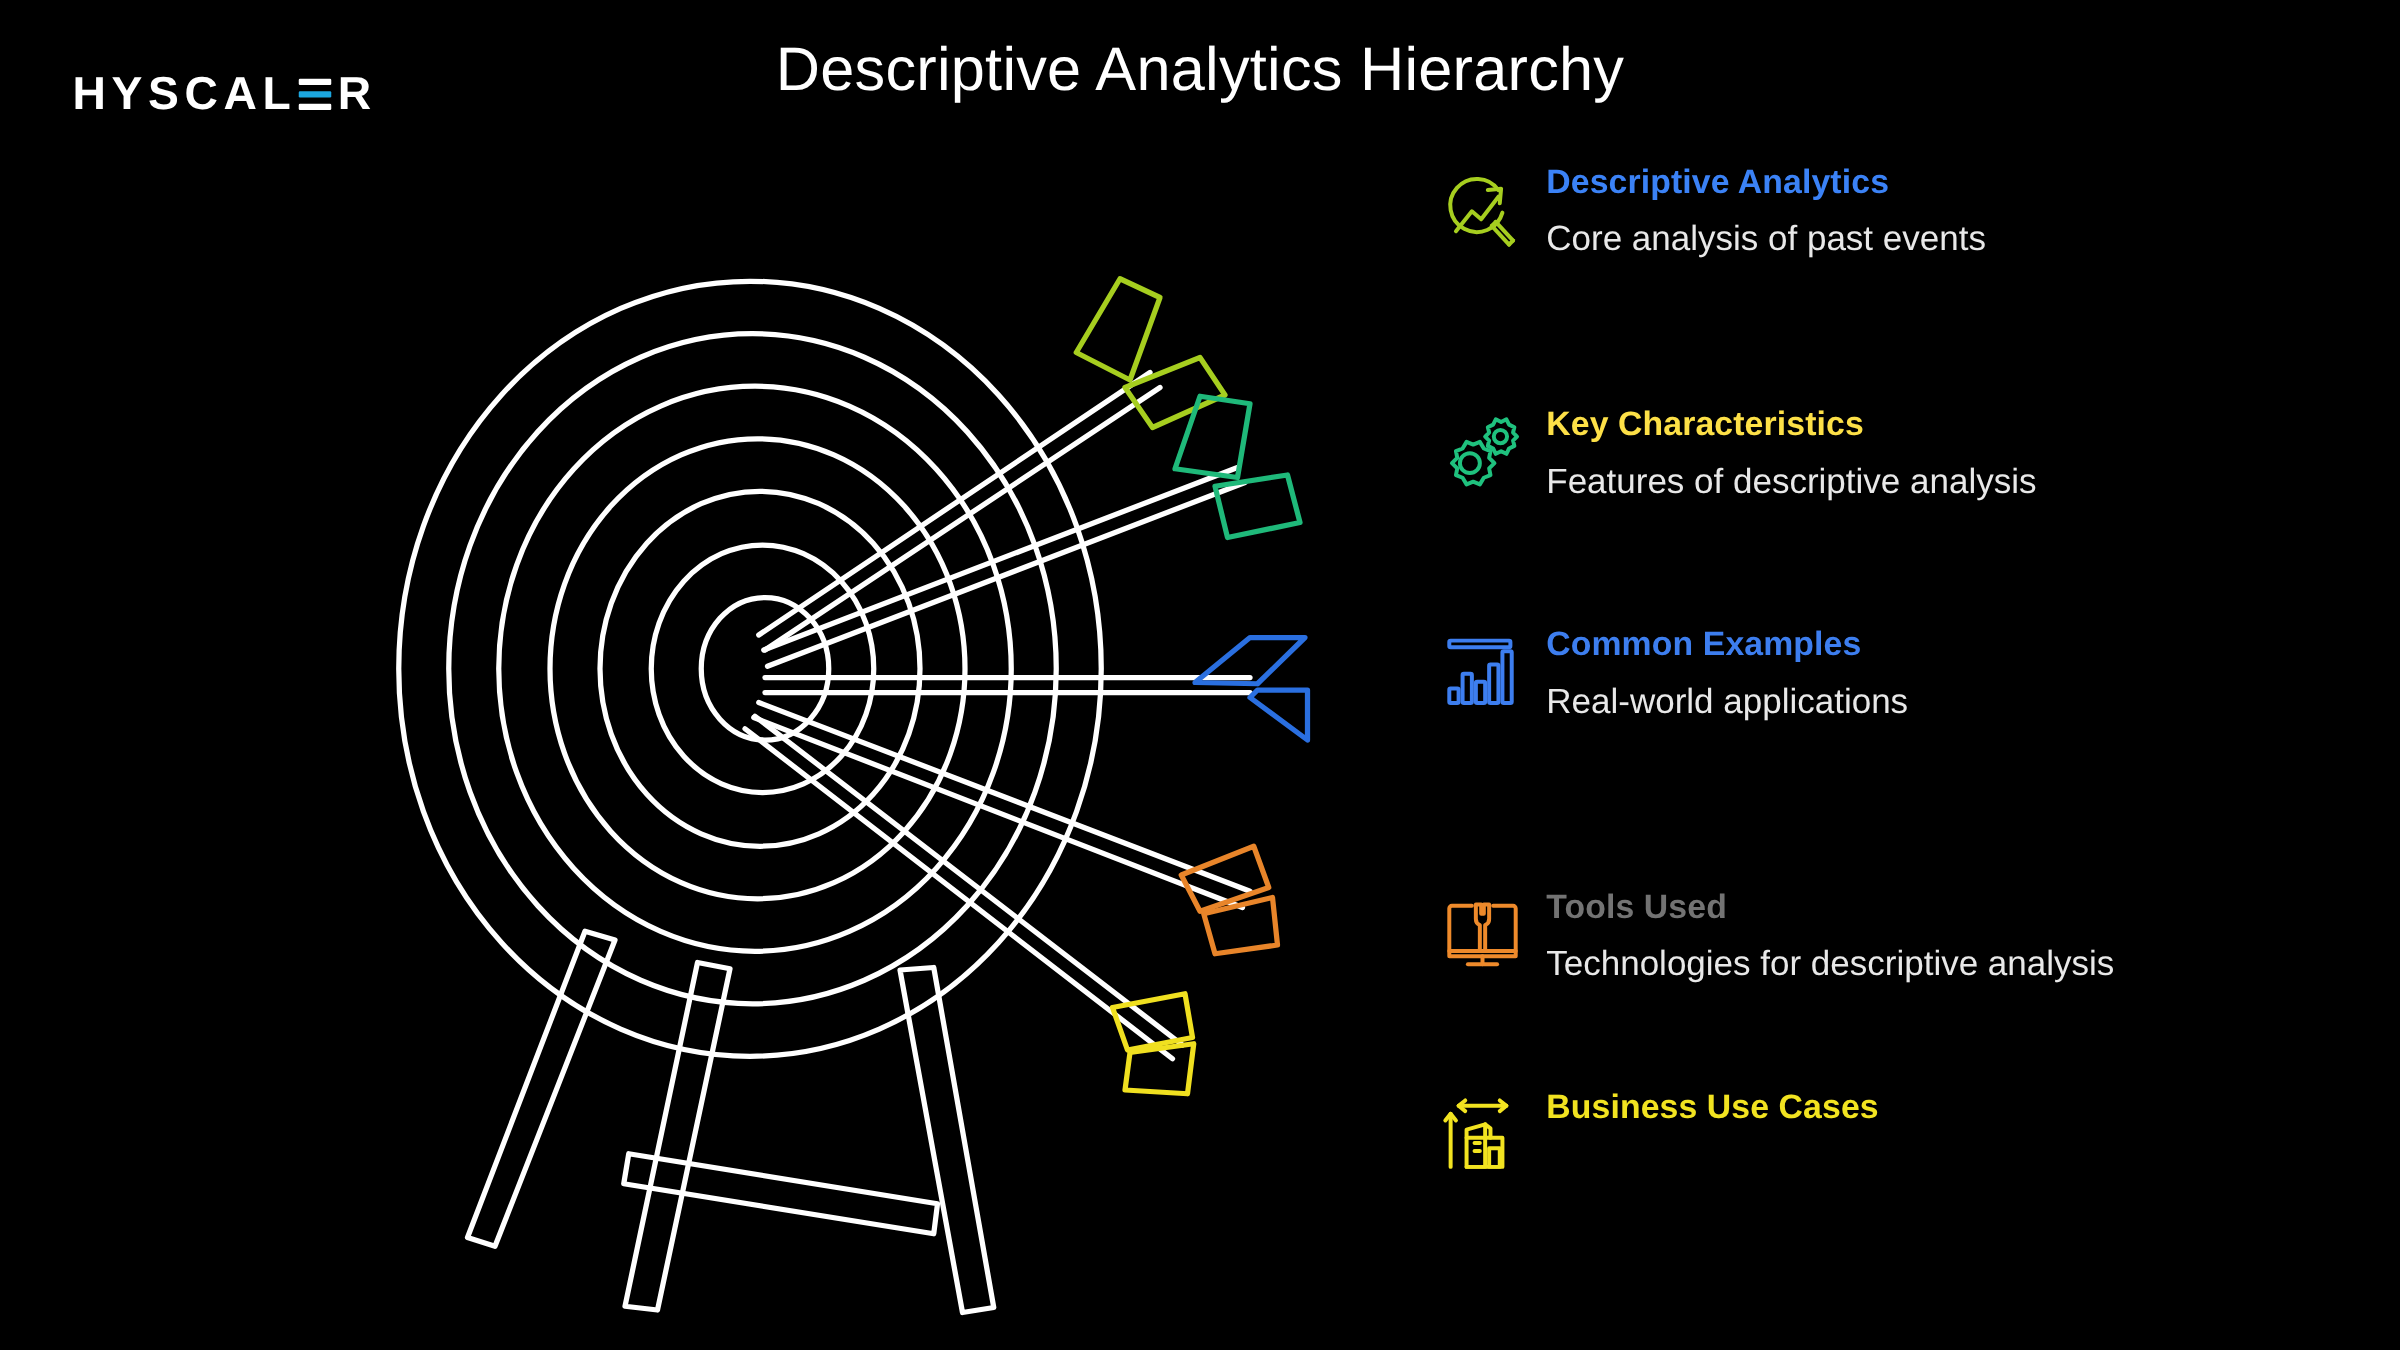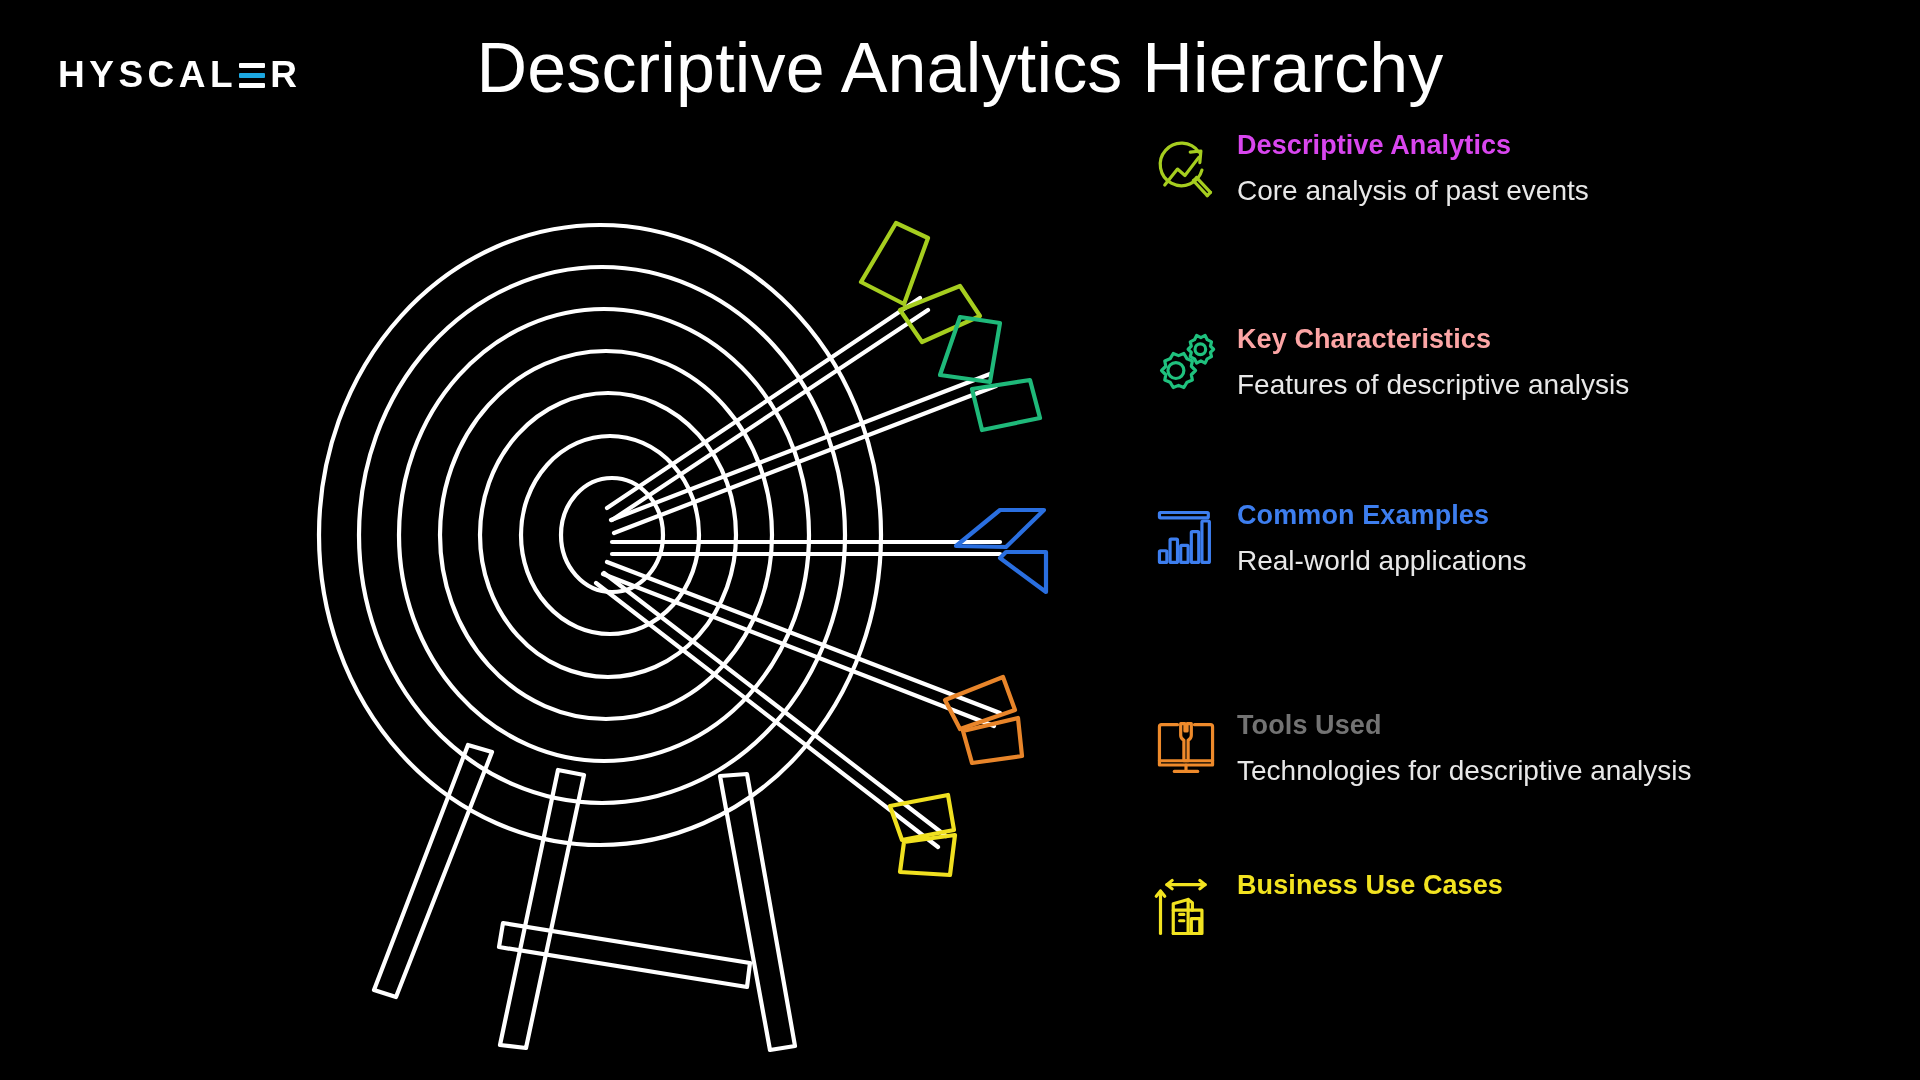--- a/index.html
+++ b/index.html
@@ -58,21 +58,21 @@
   .logo-e .bar.b2 { width: 26px; }
   .logo-e .bar.b3 { width: 26px; }
 
   
   .page-title {
     position: absolute;
     left: 0;
     top: 28px;
     width: 1920px;
     text-align: center;
-    font-size: 70px;
+    font-size: 49px;
     font-weight: 400;
     color: #ffffff;
     letter-spacing: 0.2px;
     font-family: "Liberation Sans", sans-serif;
   }
 
   
   .target-art {
     position: absolute;
     left: 300px;
@@ -226,38 +226,38 @@
           <path d="M44 17 A20 20 0 1 0 47 34"></path>
           <path d="M12 48 L24 33 L31 39 L44 22"></path>
           <path d="M36 17 L46 16 L45 27"></path>
           <path d="M42 41 L55 55"></path>
           <path d="M39 44 L52 58"></path>
           <path d="M42 41 L39 44"></path>
           <path d="M55 55 L52 58"></path>
         </svg>
       </div>
       <div class="info-text">
-        <div class="info-title" style="color:#d946ef">Descriptive Analytics</div>
+        <div class="info-title" style="color:#3b82f6">Descriptive Analytics</div>
         <div class="info-desc">Core analysis of past events</div>
       </div>
     </div>
 
     <div class="info-item item-1">
       <div class="icon-wrap">
         <svg width="68" height="68" viewBox="0 0 64 64" fill="none" stroke="#1fc17e" stroke-width="3" stroke-linecap="round" stroke-linejoin="round">
 
           <path d="M42 7 l4 2 4-2 2 4 4 2 -1 4 3 3 -3 3 1 4 -4 2 -2 4 -4-2 -4 2 -2-4 -4-2 1-4 -3-3 3-3 -1-4 4-2 Z"></path>
           <circle cx="45.5" cy="20" r="5"></circle>
 
           <path d="M20 24 l5 2 5-2 3 5 5 2 -1 5 4 4 -4 4 1 5 -5 2 -3 5 -5-2 -5 2 -3-5 -5-2 1-5 -4-4 4-4 -1-5 5-2 Z"></path>
           <circle cx="22.5" cy="40" r="7.5"></circle>
         </svg>
       </div>
       <div class="info-text">
-        <div class="info-title" style="color:#fca5a5">Key Characteristics</div>
+        <div class="info-title" style="color:#fde047">Key Characteristics</div>
         <div class="info-desc">Features of descriptive analysis</div>
       </div>
     </div>
 
     <div class="info-item item-2">
       <div class="icon-wrap">
         <svg width="68" height="68" viewBox="0 0 64 64" fill="none" stroke="#3d7eef" stroke-width="3" stroke-linecap="round" stroke-linejoin="round">
           <rect x="7" y="8" width="46" height="5" rx="1"></rect>
           <rect x="7" y="44" width="7" height="11" rx="1"></rect>
           <rect x="17" y="33" width="7" height="22" rx="1"></rect>

